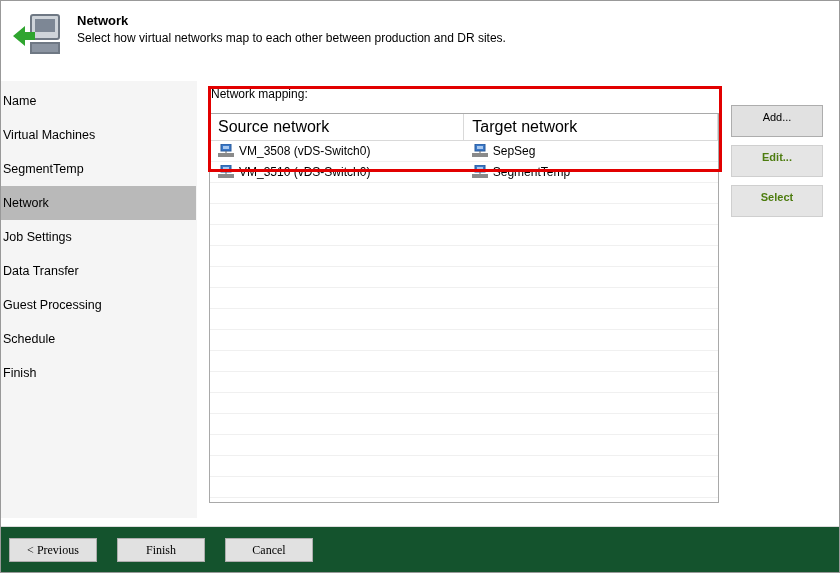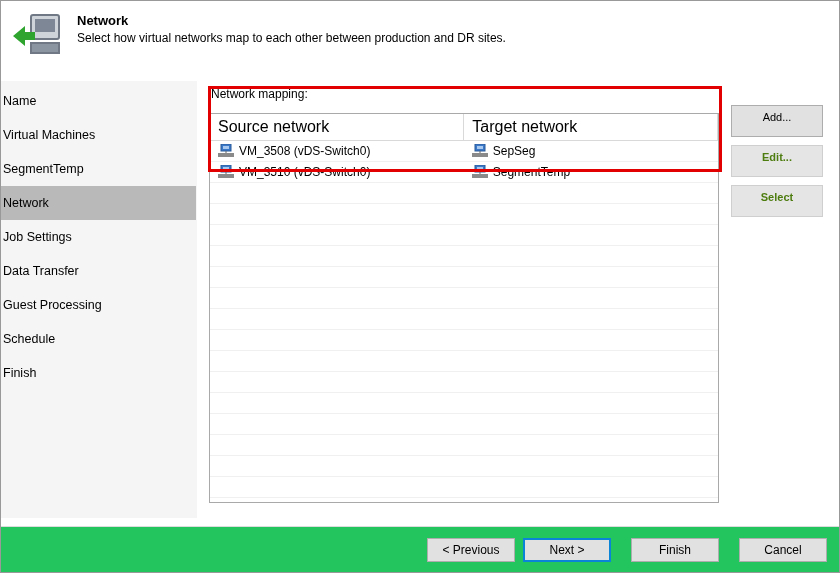--- a/index.html
+++ b/index.html
@@ -145,26 +145,27 @@
     border-color: #cfcfcf;
     background: #e5e5e5;
     cursor: default;
     font-weight: bold;
   }
   
   .footer {
     position: absolute;
     bottom: 0; left: 0; right: 0;
     height: 46px;
-    background: #22c55e;
+    background: #14532d;
     border-top: 1px solid #dcdcdc;
     display: flex;
-    justify-content: flex-end;
+    justify-content: flex-start;
     align-items: center;
     padding-right: 12px;
+    font-family: Liberation Serif, serif;
   }
   .footer .fbtn {
     width: 88px;
     height: 24px;
     line-height: 22px;
     font-size: 12px;
     text-align: center;
     background: #e1e1e1;
     border: 1px solid #adadad;
     margin-left: 8px;
@@ -354,18 +355,17 @@
       <div class="btn">Add...</div>
       <div class="btn disabled">Edit...</div>
       <div class="btn disabled">Select</div>
     </div>
   </div>
 
   <div class="highlight-box"></div>
 
   <div class="footer">
     <div class="fbtn">&lt; Previous</div>
-    <div class="fbtn primary">Next &gt;</div>
     <div class="fbtn gap">Finish</div>
     <div class="fbtn gap">Cancel</div>
   </div>
 
 </div>
 
 </body></html>

